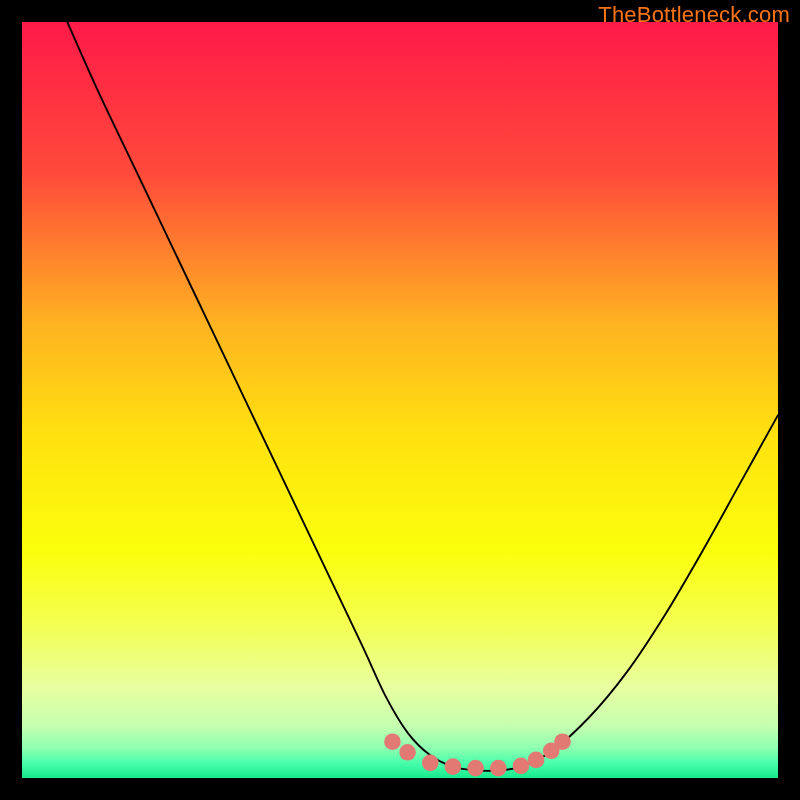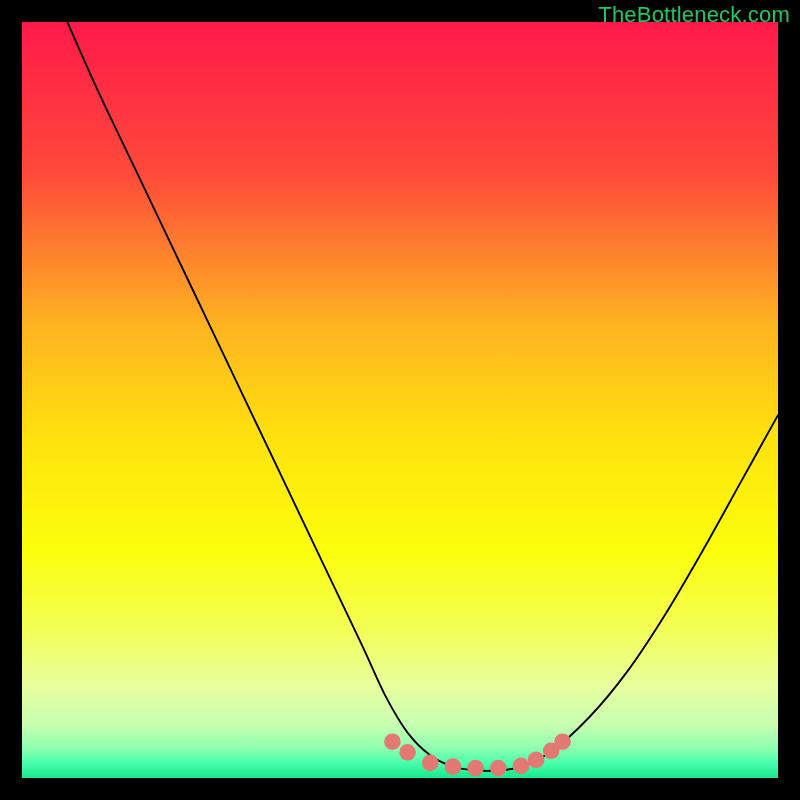--- a/index.html
+++ b/index.html
@@ -10,21 +10,21 @@
     height: 800px;
     background: #000;
   }
   .watermark {
     position: absolute;
     top: 2px;
     right: 10px;
     font-family: Arial, Helvetica, sans-serif;
     font-size: 22px;
     font-weight: 500;
-    color: #22c55e;
+    color: #f97316;
     letter-spacing: 0.2px;
   }
   .plot {
     position: absolute;
     left: 22px;
     top: 22px;
     width: 756px;
     height: 756px;
   }
   .gradient {

